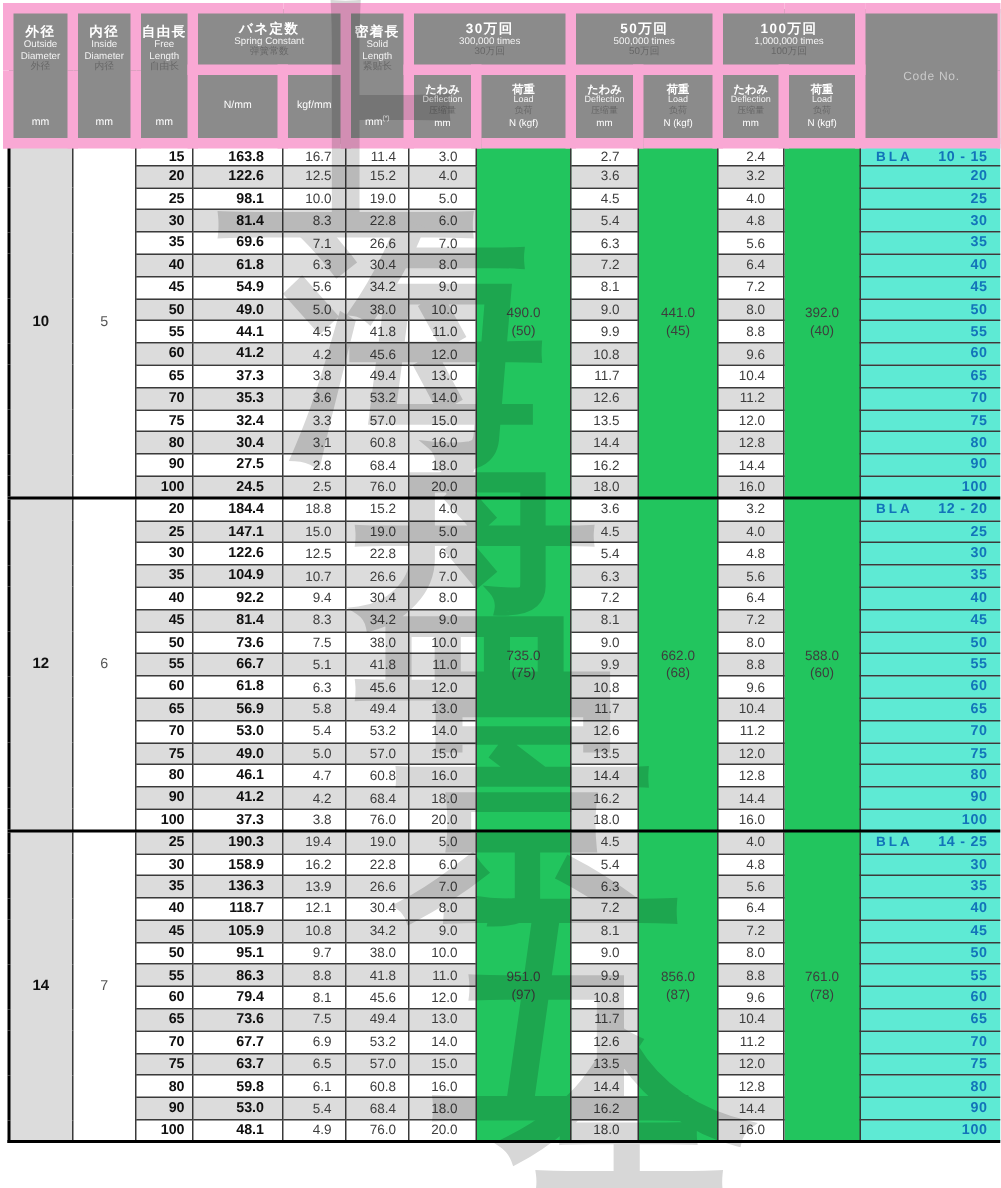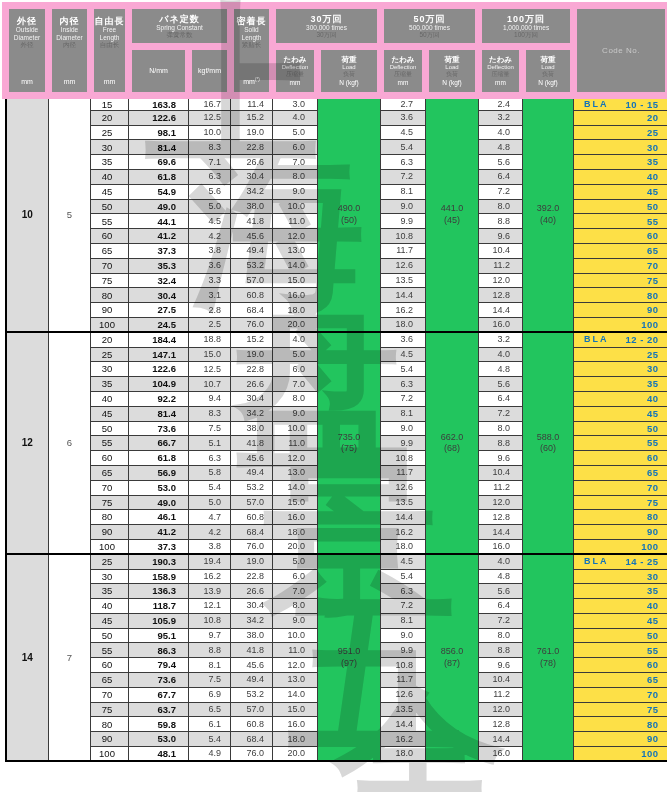--- a/index.html
+++ b/index.html
@@ -37,27 +37,27 @@
   
   tbody.group { border-top:2px solid #000; }
   td {
     border:1px solid #3a3a3a; height:14.8px; padding:0;
     font-size:9px; color:#3d3d3d; line-height:1; vertical-align:middle;
     background:#fff;
   }
   tr.alt td.stripe { background:#dcdcdc; }
   td.od  { background:#dcdcdc; font-weight:bold; text-align:center; font-size:10px; color:#111;margin-top:24px; }
   td.idm { background:#ffffff; text-align:center; font-size:9.5px; color:#555; }
-  td.fl  { font-weight:normal; color:#0f0f0f; text-align:center; padding-right:5px; font-size:9.5px; }
+  td.fl  { font-weight:bold; color:#0f0f0f; text-align:right; padding-right:5px; font-size:9.5px; }
   td.nmm { font-weight:bold; color:#0f0f0f; text-align:right; padding-right:12px; font-size:9.5px; }
   td.kgf { text-align:right; padding-right:9px; }
   td.sl  { text-align:right; padding-right:8px; }
   td.dfl { text-align:right; padding-right:12px; }
   td.load{ background:#22c55e; text-align:center; line-height:1.3; color:#3d3d3d; }
-  td.codec { background:#fde047; }
+  td.codec { background:#5eead4; }
   .code-wrap { display:flex; justify-content:space-between; align-items:center; padding:0 9px 0 10px; }
   .code-prefix { color:#1273b9; font-weight:bold; font-size:9px; letter-spacing:2px; }
   .code-val { color:#1273b9; font-weight:bold; font-size:9.5px; letter-spacing:0.5px;margin-left:12px; }
   
   .footnotes {
     position:absolute; left:4px; top:752px; width:560px;
     font-size:8.3px; color:#1e1e1e; line-height:1.45;
   }
   
   .watermark {

